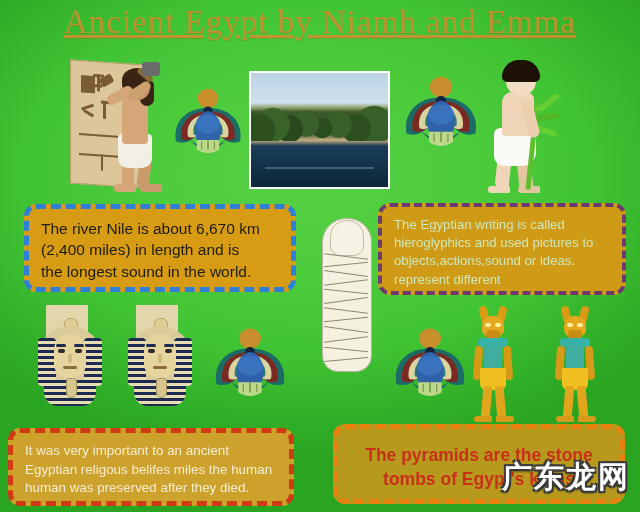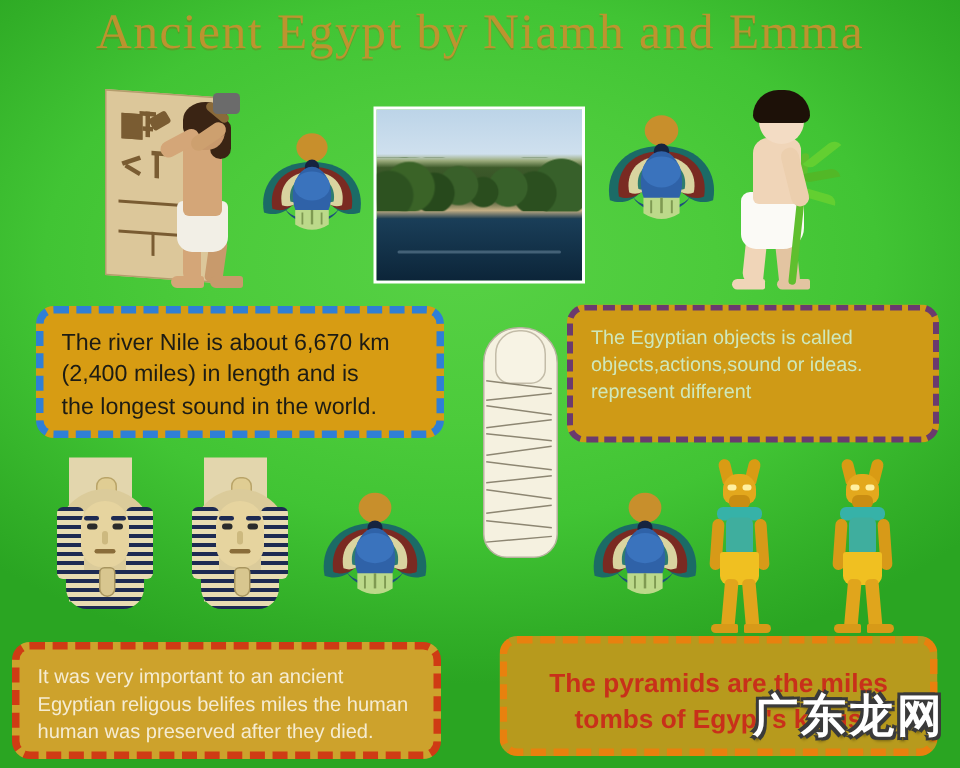--- a/index.html
+++ b/index.html
@@ -15,20 +15,21 @@
   }
 
   
   #title{
     position:absolute;left:0;top:4px;width:640px;text-align:center;
     font-family:"Liberation Serif", serif;
     font-size:33px;font-weight:400;letter-spacing:1px;
     color:#c8902f;opacity:.92;
     text-shadow:0 1px 0 rgba(140,95,20,.35);
     white-space:nowrap;
+    text-decoration:underline;
   }
 
   
   .card{
     position:absolute;box-sizing:border-box;
     border-radius:12px;
     padding:9px 12px;
     line-height:1.38;
   }
   .card .line{display:block;}
@@ -305,21 +306,22 @@
     <span class="fm-arm"></span>
   </div>
 
   <div id="card-nile" class="card">
     <span class="line">The river Nile is about 6,670 km</span>
     <span class="line">(2,400 miles) in length and is</span>
     <span class="line">the longest sound in the world.</span>
   </div>
 
   <div id="card-hiero" class="card">
-    <span class="line">The Egyptian objects is called</span>
+    <span class="line">The Egyptian writing is called</span>
+    <span class="line">hieroglyphics and used pictures to</span>
     <span class="line">objects,actions,sound or ideas.</span>
     <span class="line">represent different</span>
   </div>
 
   <div id="mummy">
     <div class="mm-body"></div>
     <div class="mm-head"></div>
     <span class="mm-wrap" style="top:38px;width:44px;transform:rotate(7deg);"></span>
     <span class="mm-wrap" style="top:46px;width:44px;transform:rotate(-6deg);"></span>
     <span class="mm-wrap" style="top:55px;width:44px;transform:rotate(8deg);"></span>
@@ -450,19 +452,19 @@
     <span class="an-footR"></span>
   </div>
 
   <div id="card-mummy" class="card">
     <span class="line">It was very important to an ancient</span>
     <span class="line">Egyptian religous belifes miles the human</span>
     <span class="line">human was preserved after they died.</span>
   </div>
 
   <div id="card-pyramid" class="card">
-    <span class="line">The pyramids are the miles</span>
+    <span class="line">The pyramids are the stone</span>
     <span class="line">tombs of Egypt's kings</span>
   </div>
 
   <div id="watermark">广东龙网</div>
 
 </div>
 
 </body></html>

